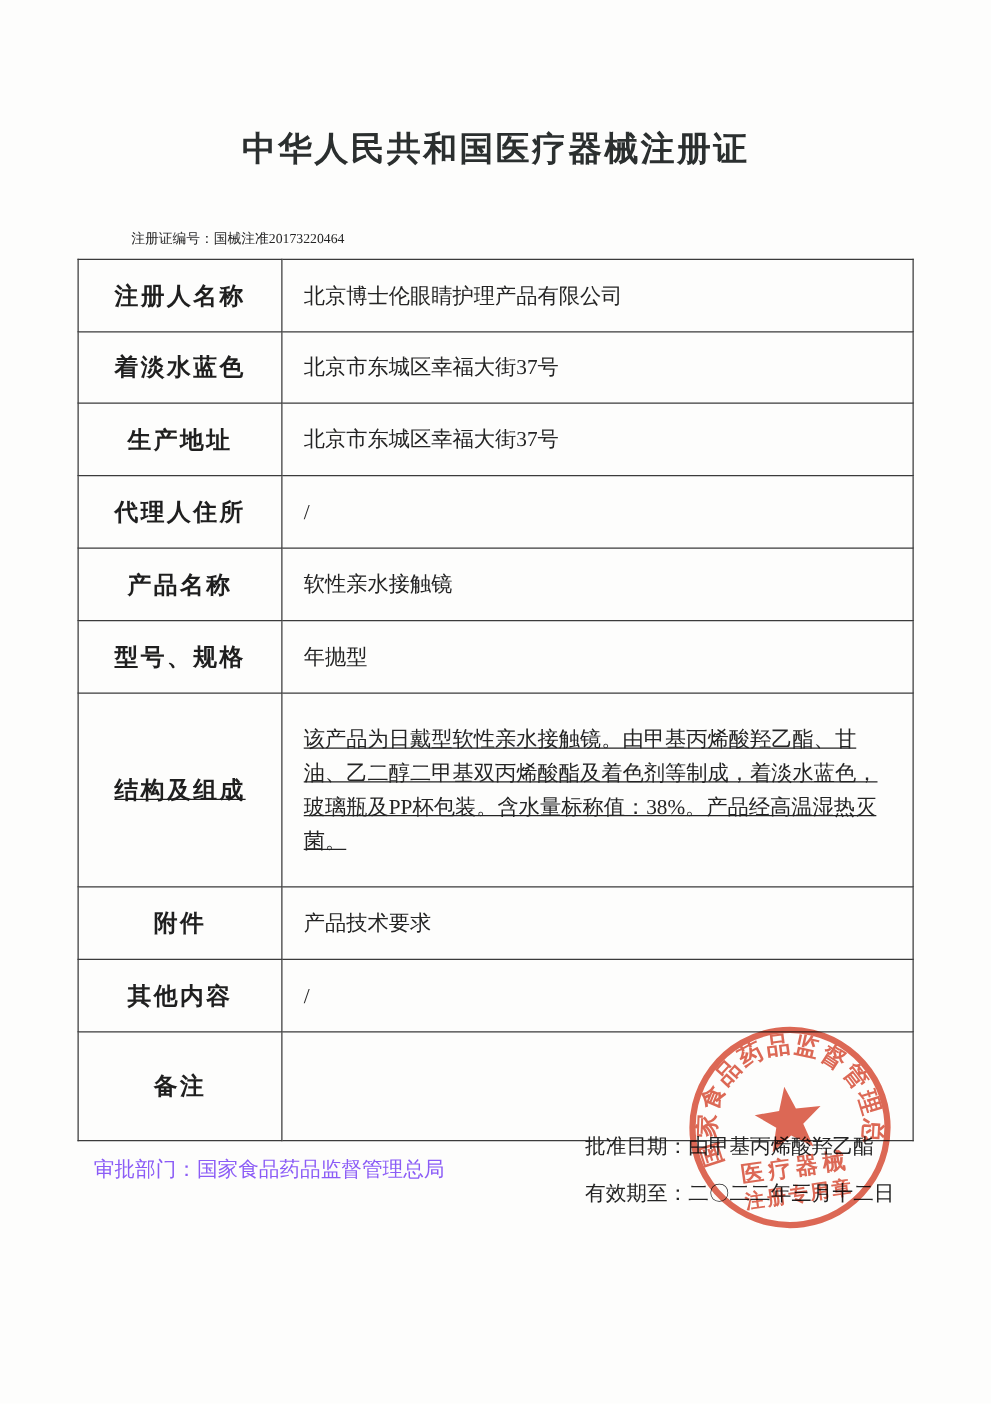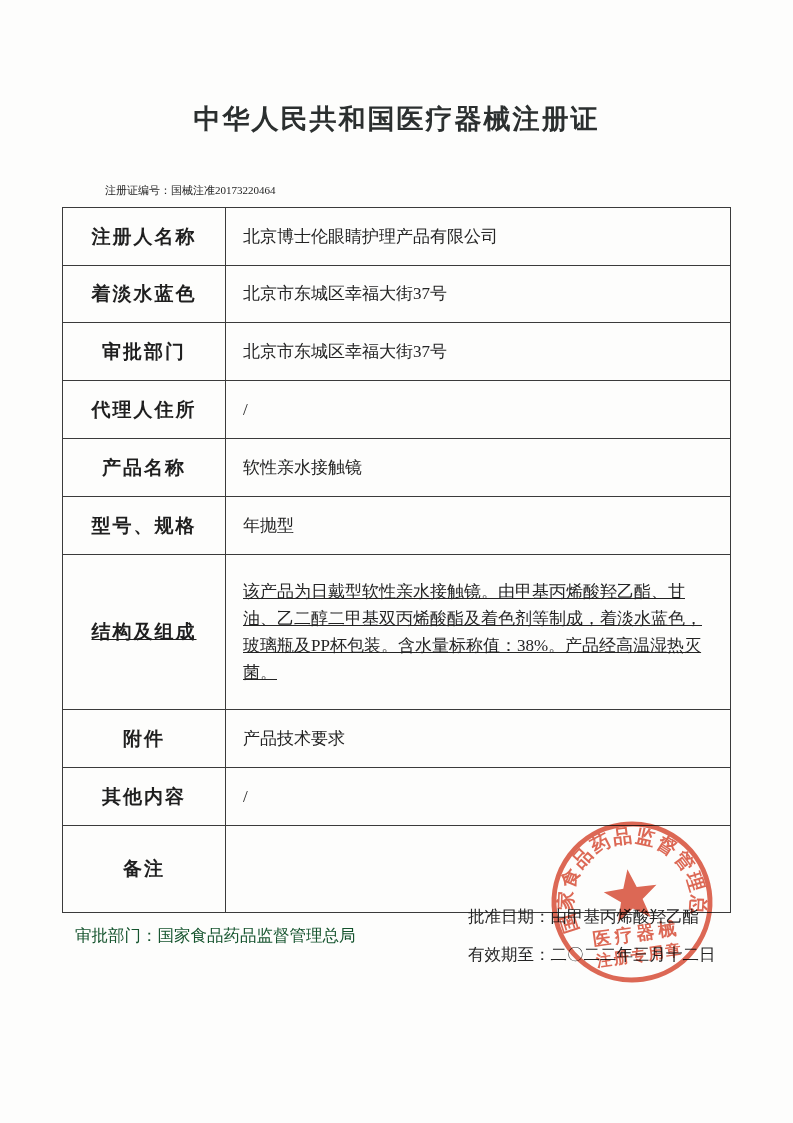--- a/index.html
+++ b/index.html
@@ -69,21 +69,21 @@
   tr.h43 td { height: 43px; }
   tr.h42 td { height: 42px; }
   tr.h140 td { height: 140px; text-decoration: underline; }
   tr.h74 td { height: 74px; }
   tr.h72 td { height: 72px; }
   .footer-approval {
     position: absolute;
     left: 75px;
     top: 925px;
     font-size: 16.5px;
-    color: #14532d;
+    color: #8b5cf6;
   }
   .footer-date-1 {
     position: absolute;
     left: 468px;
     top: 906px;
     font-size: 16.5px;
     color: #242424;
   }
   .footer-date-2 {
     position: absolute;
@@ -117,21 +117,21 @@
     <tbody>
         <tr class="h43">
       <td class="lbl">注册人名称</td>
       <td class="val">北京博士伦眼睛护理产品有限公司</td>
     </tr>
     <tr class="h42">
       <td class="lbl">着淡水蓝色</td>
       <td class="val">北京市东城区幸福大街37号</td>
     </tr>
     <tr class="h43">
-      <td class="lbl">审批部门</td>
+      <td class="lbl">生产地址</td>
       <td class="val">北京市东城区幸福大街37号</td>
     </tr>
     <tr class="h43">
       <td class="lbl">代理人住所</td>
       <td class="val">/</td>
     </tr>
     <tr class="h43">
       <td class="lbl">产品名称</td>
       <td class="val">软性亲水接触镜</td>
     </tr>

